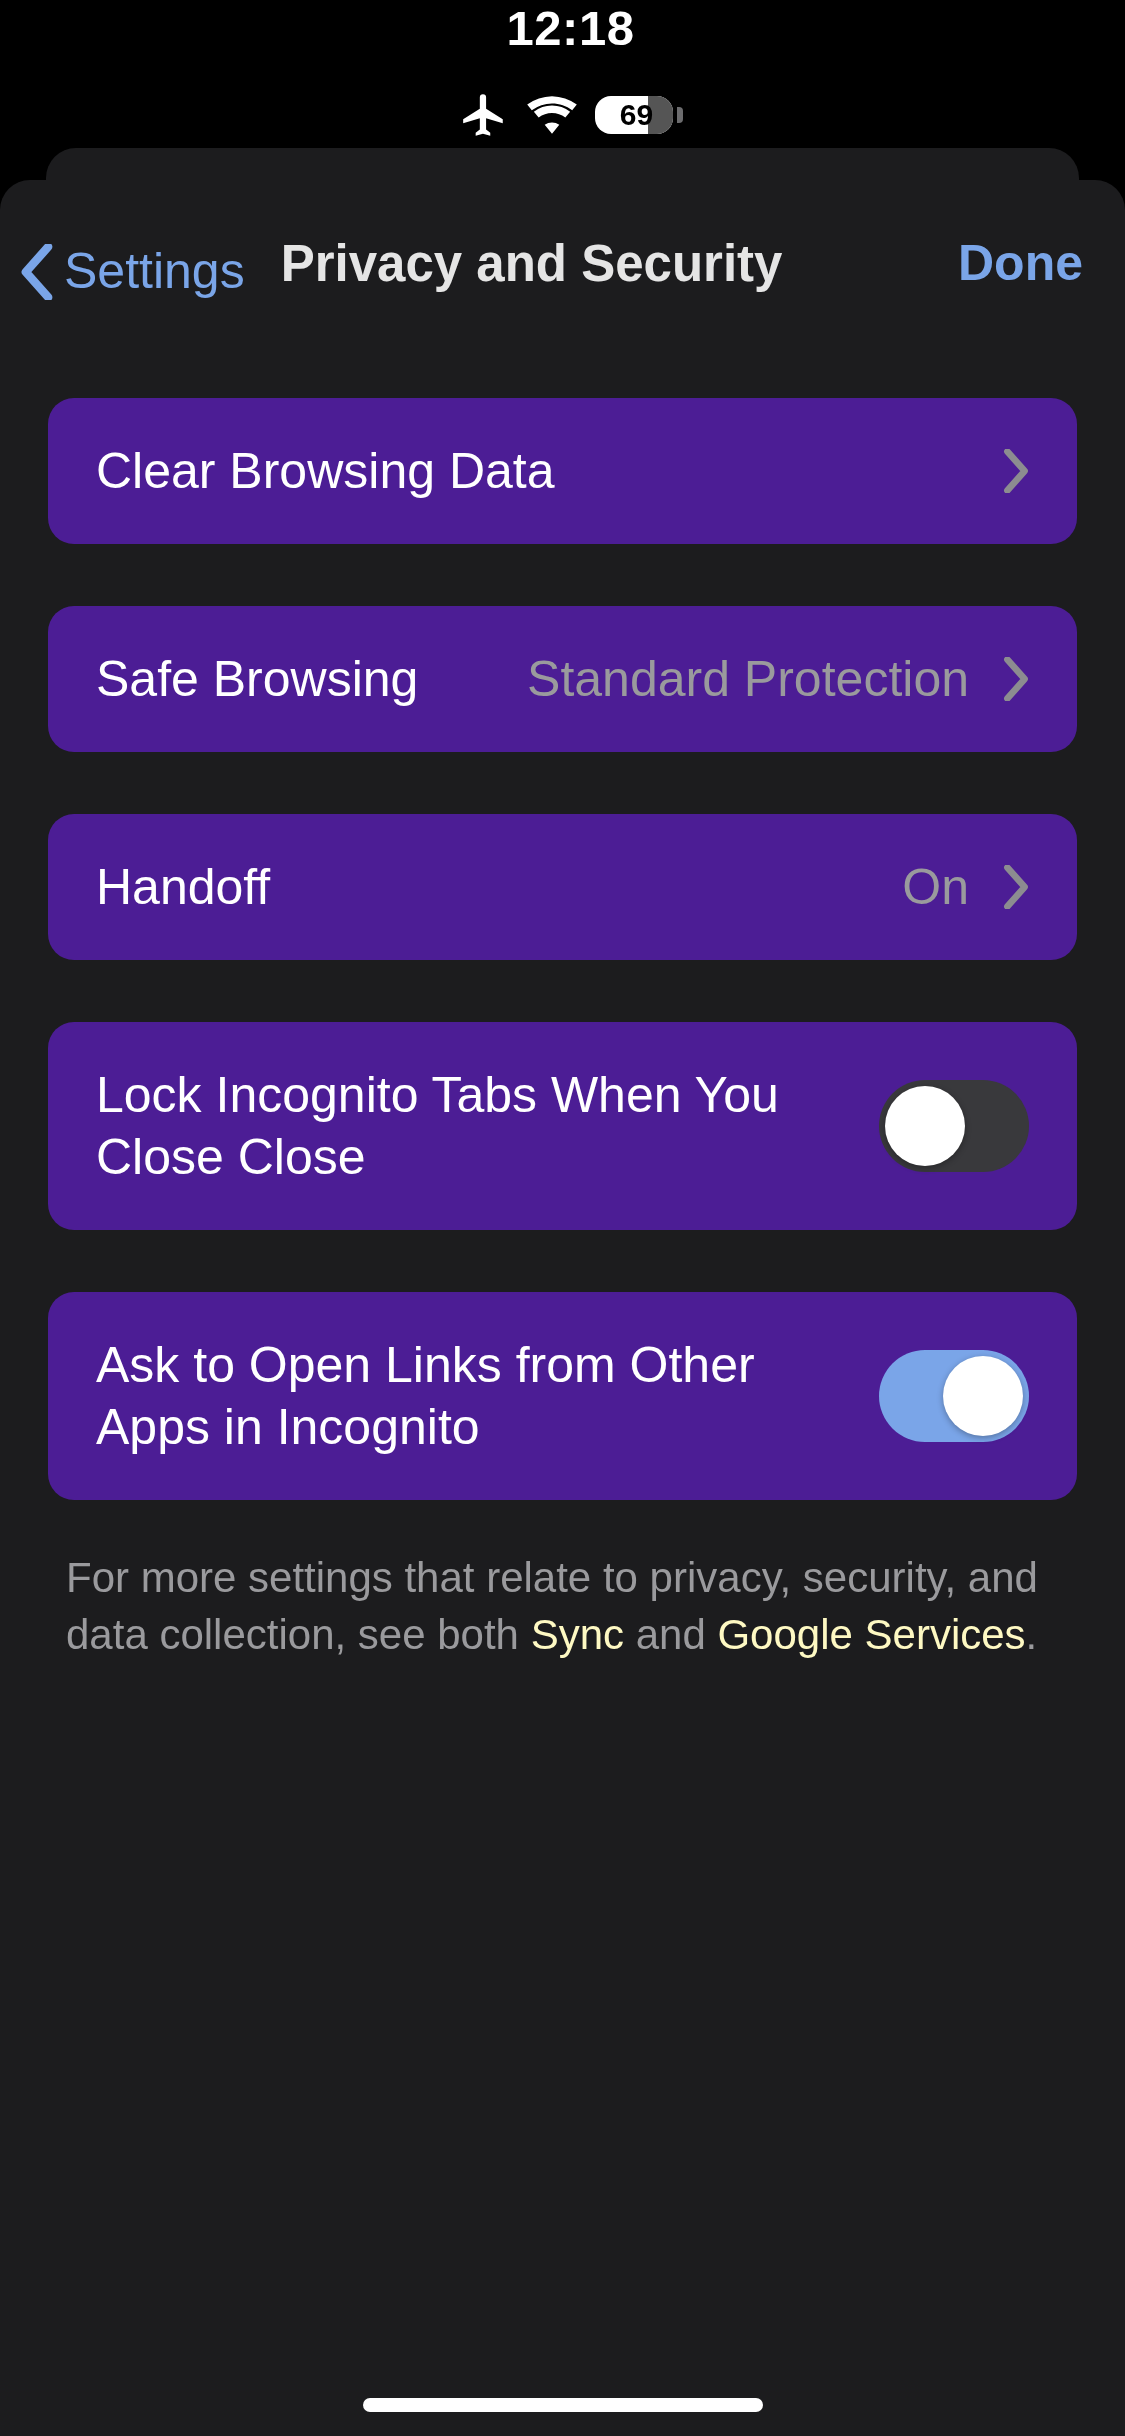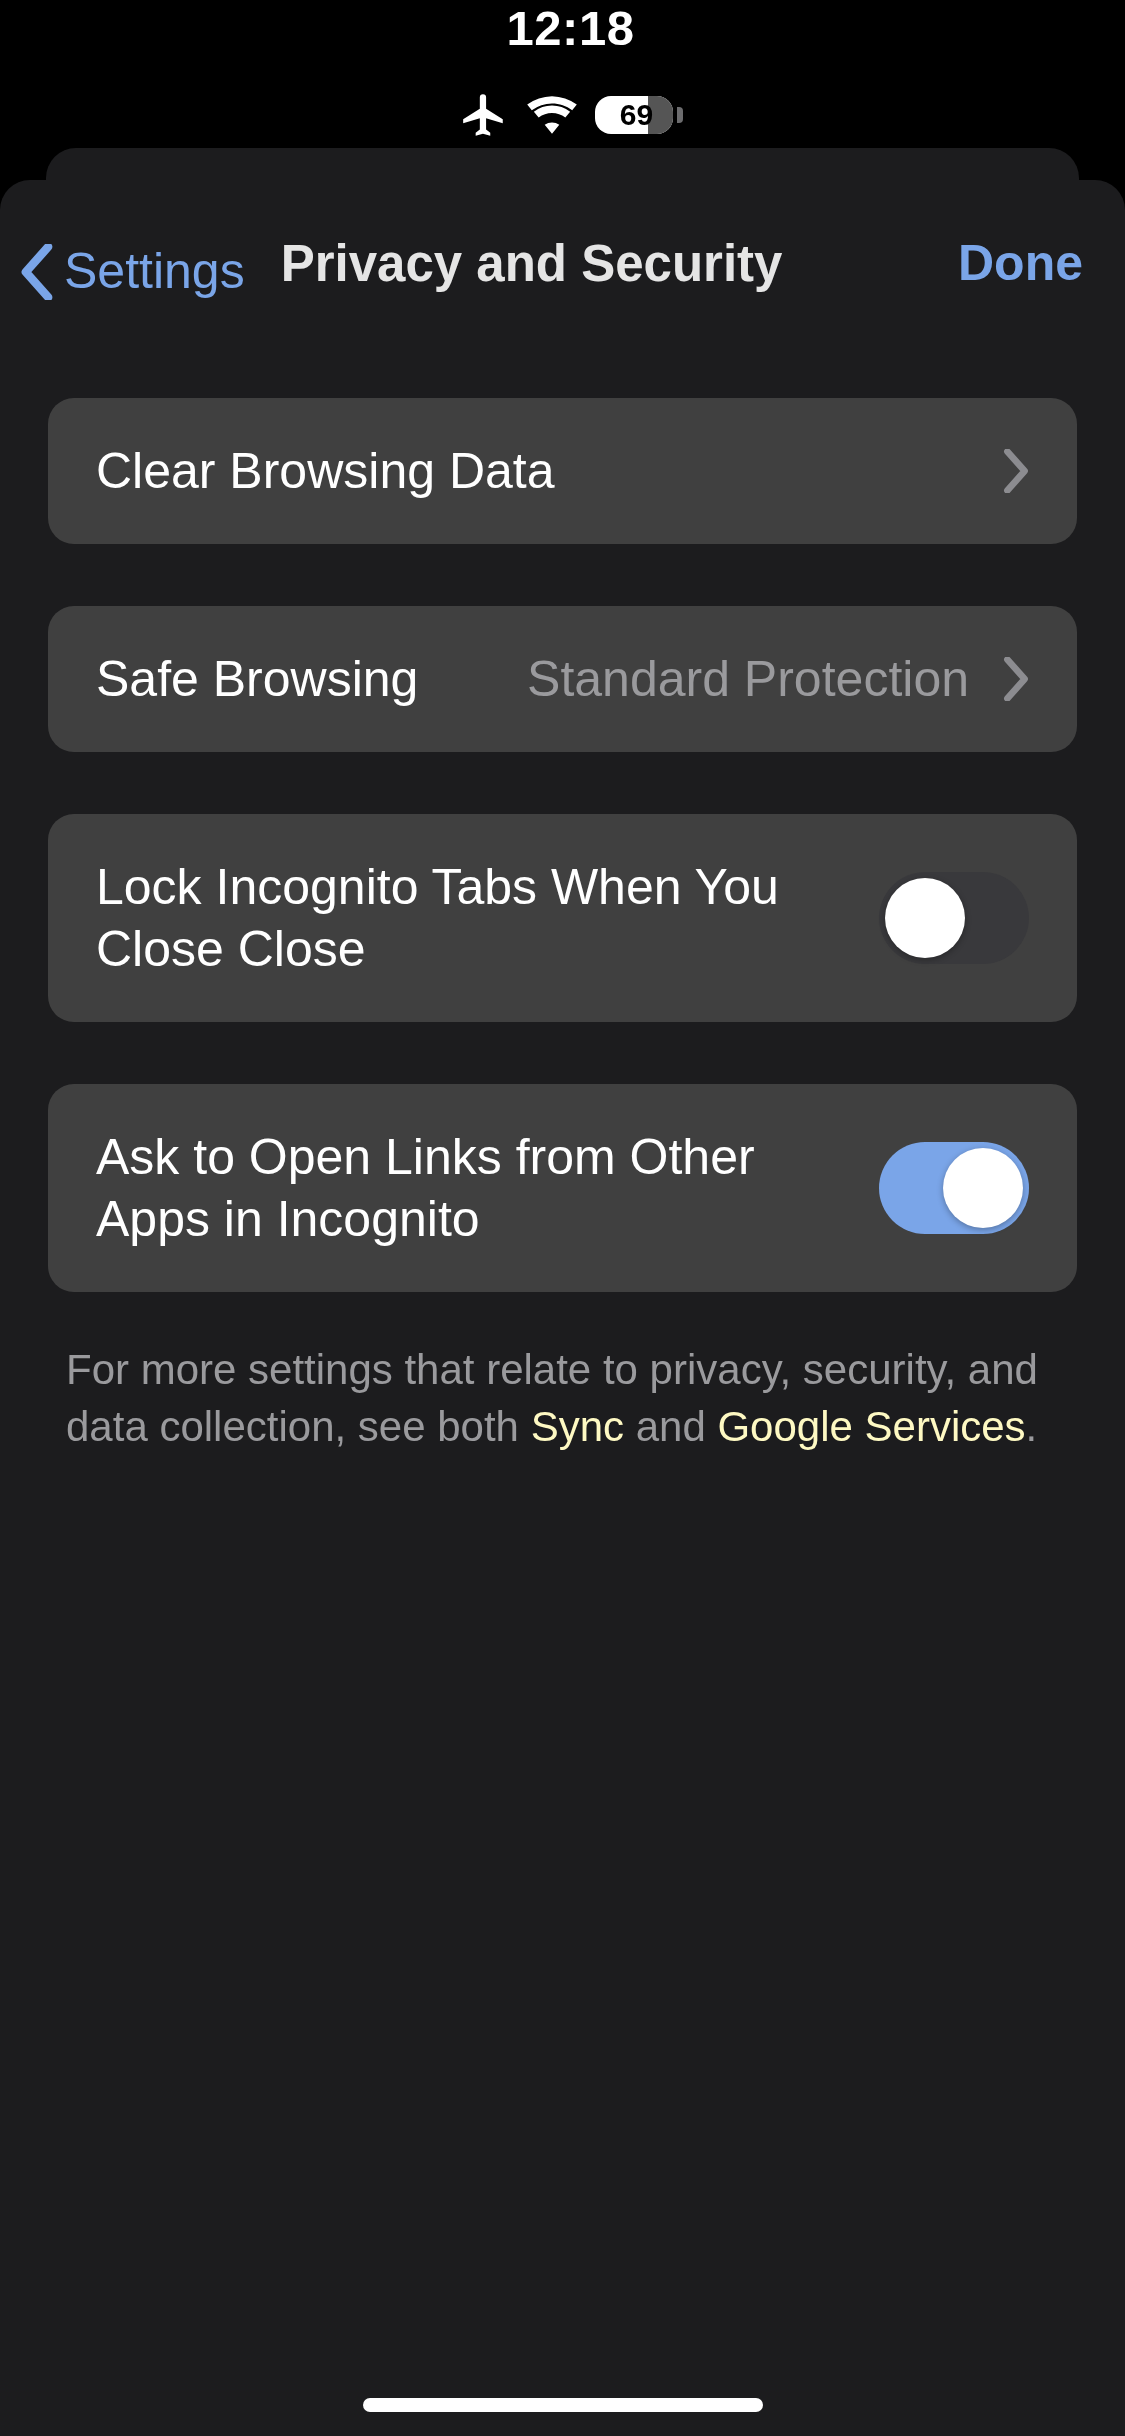--- a/index.html
+++ b/index.html
@@ -139,21 +139,21 @@
     color: #7aa5e8;
     font-size: 50px;
     font-weight: 600;
   }
 
   
   .content {
     padding: 90px 48px 0 48px;
   }
   .cell {
-    background: #404040;
+    background: #4c1d95;
     border-radius: 26px;
     padding: 42px 48px;
     display: flex;
     align-items: center;
     margin-bottom: 62px;
     min-height: 144px;
   }
   .cell-label {
     color: #ffffff;
     font-size: 50px;
@@ -275,20 +275,29 @@
       <div class="cell">
         <div class="cell-label">Safe Browsing</div>
         <div class="cell-value">Standard Protection</div>
         <span class="chevron">
           <svg width="26" height="44" viewBox="0 0 12 20" fill="none">
               <path d="m2 1 8 9-8 9" stroke="#8c8c90" stroke-width="3" stroke-linecap="round" stroke-linejoin="round"></path>
             </svg>
         </span>
       </div>
 
+      <div class="cell">
+        <div class="cell-label">Handoff</div>
+        <div class="cell-value">On</div>
+        <span class="chevron">
+          <svg width="26" height="44" viewBox="0 0 12 20" fill="none">
+              <path d="m2 1 8 9-8 9" stroke="#8c8c90" stroke-width="3" stroke-linecap="round" stroke-linejoin="round"></path>
+            </svg>
+        </span>
+      </div>
 
       <div class="cell">
         <div class="cell-label">Lock Incognito Tabs When You Close Close</div>
         <div class="toggle off">
             <div class="knob"></div>
           </div>
       </div>
 
       <div class="cell">
         <div class="cell-label">Ask to Open Links from Other Apps in Incognito</div>

